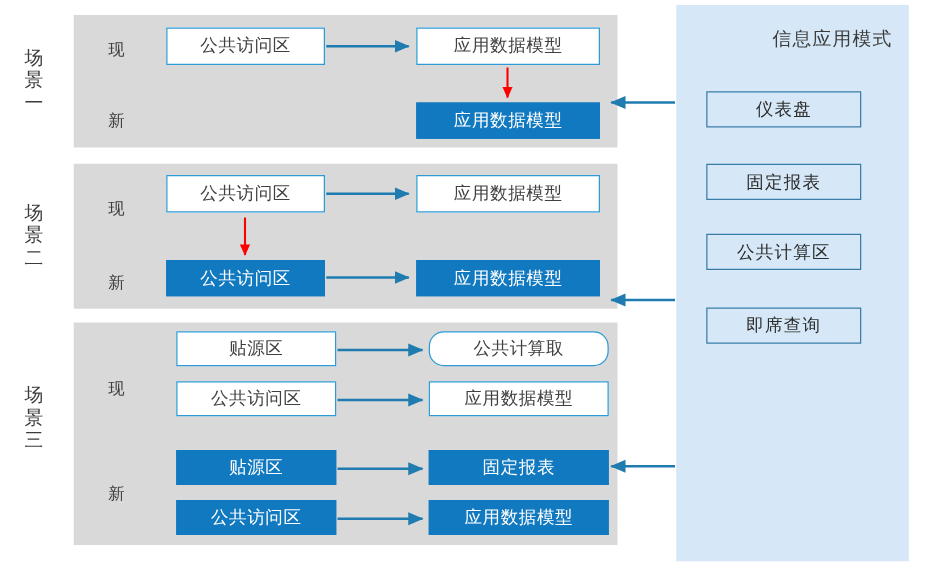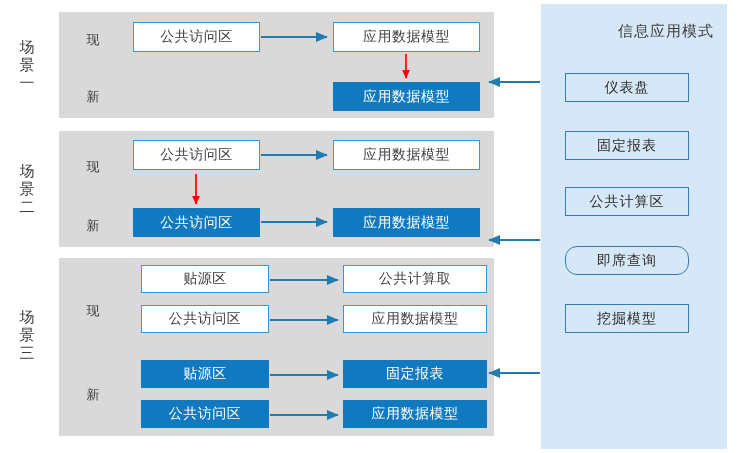--- a/index.html
+++ b/index.html
@@ -130,21 +130,21 @@
   <div class="scn-label" style="left:10px;top:308px;">
     <span>场</span>
     <span>景</span>
     <span>三</span>
   </div>
 
   <div class="rowtag" style="left:82px;top:302px;">现</div>
   <div class="rowtag" style="left:82px;top:386px;">新</div>
 
   <div class="box cur" style="left:141px;top:265px;width:128px;height:28px;">贴源区</div>
-  <div class="box cur" style="left:343px;top:265px;width:144px;height:28px;">公共计算取</div>
+  <div class="box cur" style="left:343px;top:265px;width:144px;height:28px;border-radius:12px;">公共计算取</div>
   <div class="box cur" style="left:141px;top:305px;width:128px;height:28px;">公共访问区</div>
   <div class="box cur" style="left:343px;top:305px;width:144px;height:28px;">应用数据模型</div>
 
   <div class="box new" style="left:141px;top:360px;width:128px;height:28px;">贴源区</div>
   <div class="box new" style="left:343px;top:360px;width:144px;height:28px;">固定报表</div>
   <div class="box new" style="left:141px;top:400px;width:128px;height:28px;">公共访问区</div>
   <div class="box new" style="left:343px;top:400px;width:144px;height:28px;">应用数据模型</div>
 
   <svg id="arrows">
     <defs>
@@ -178,16 +178,15 @@
     <line x1="540" y1="373" x2="489" y2="373" stroke="#1f7bb0" stroke-width="1.9" marker-end="url(#ah-blue-l)"></line>
   </svg>
 
   <div id="right-panel"></div>
 
   <div id="right-title">信息应用模式</div>
 
   <div class="mode-btn" style="top:73px;">仪表盘</div>
   <div class="mode-btn" style="top:131px;">固定报表</div>
   <div class="mode-btn" style="top:187px;">公共计算区</div>
-  <div class="mode-btn" style="top:246px;border-radius:12px;">即席查询</div>
-  <div class="mode-btn" style="top:304px;">挖掘模型</div>
+  <div class="mode-btn" style="top:246px;">即席查询</div>
 
 </div>
 
 </body></html>

